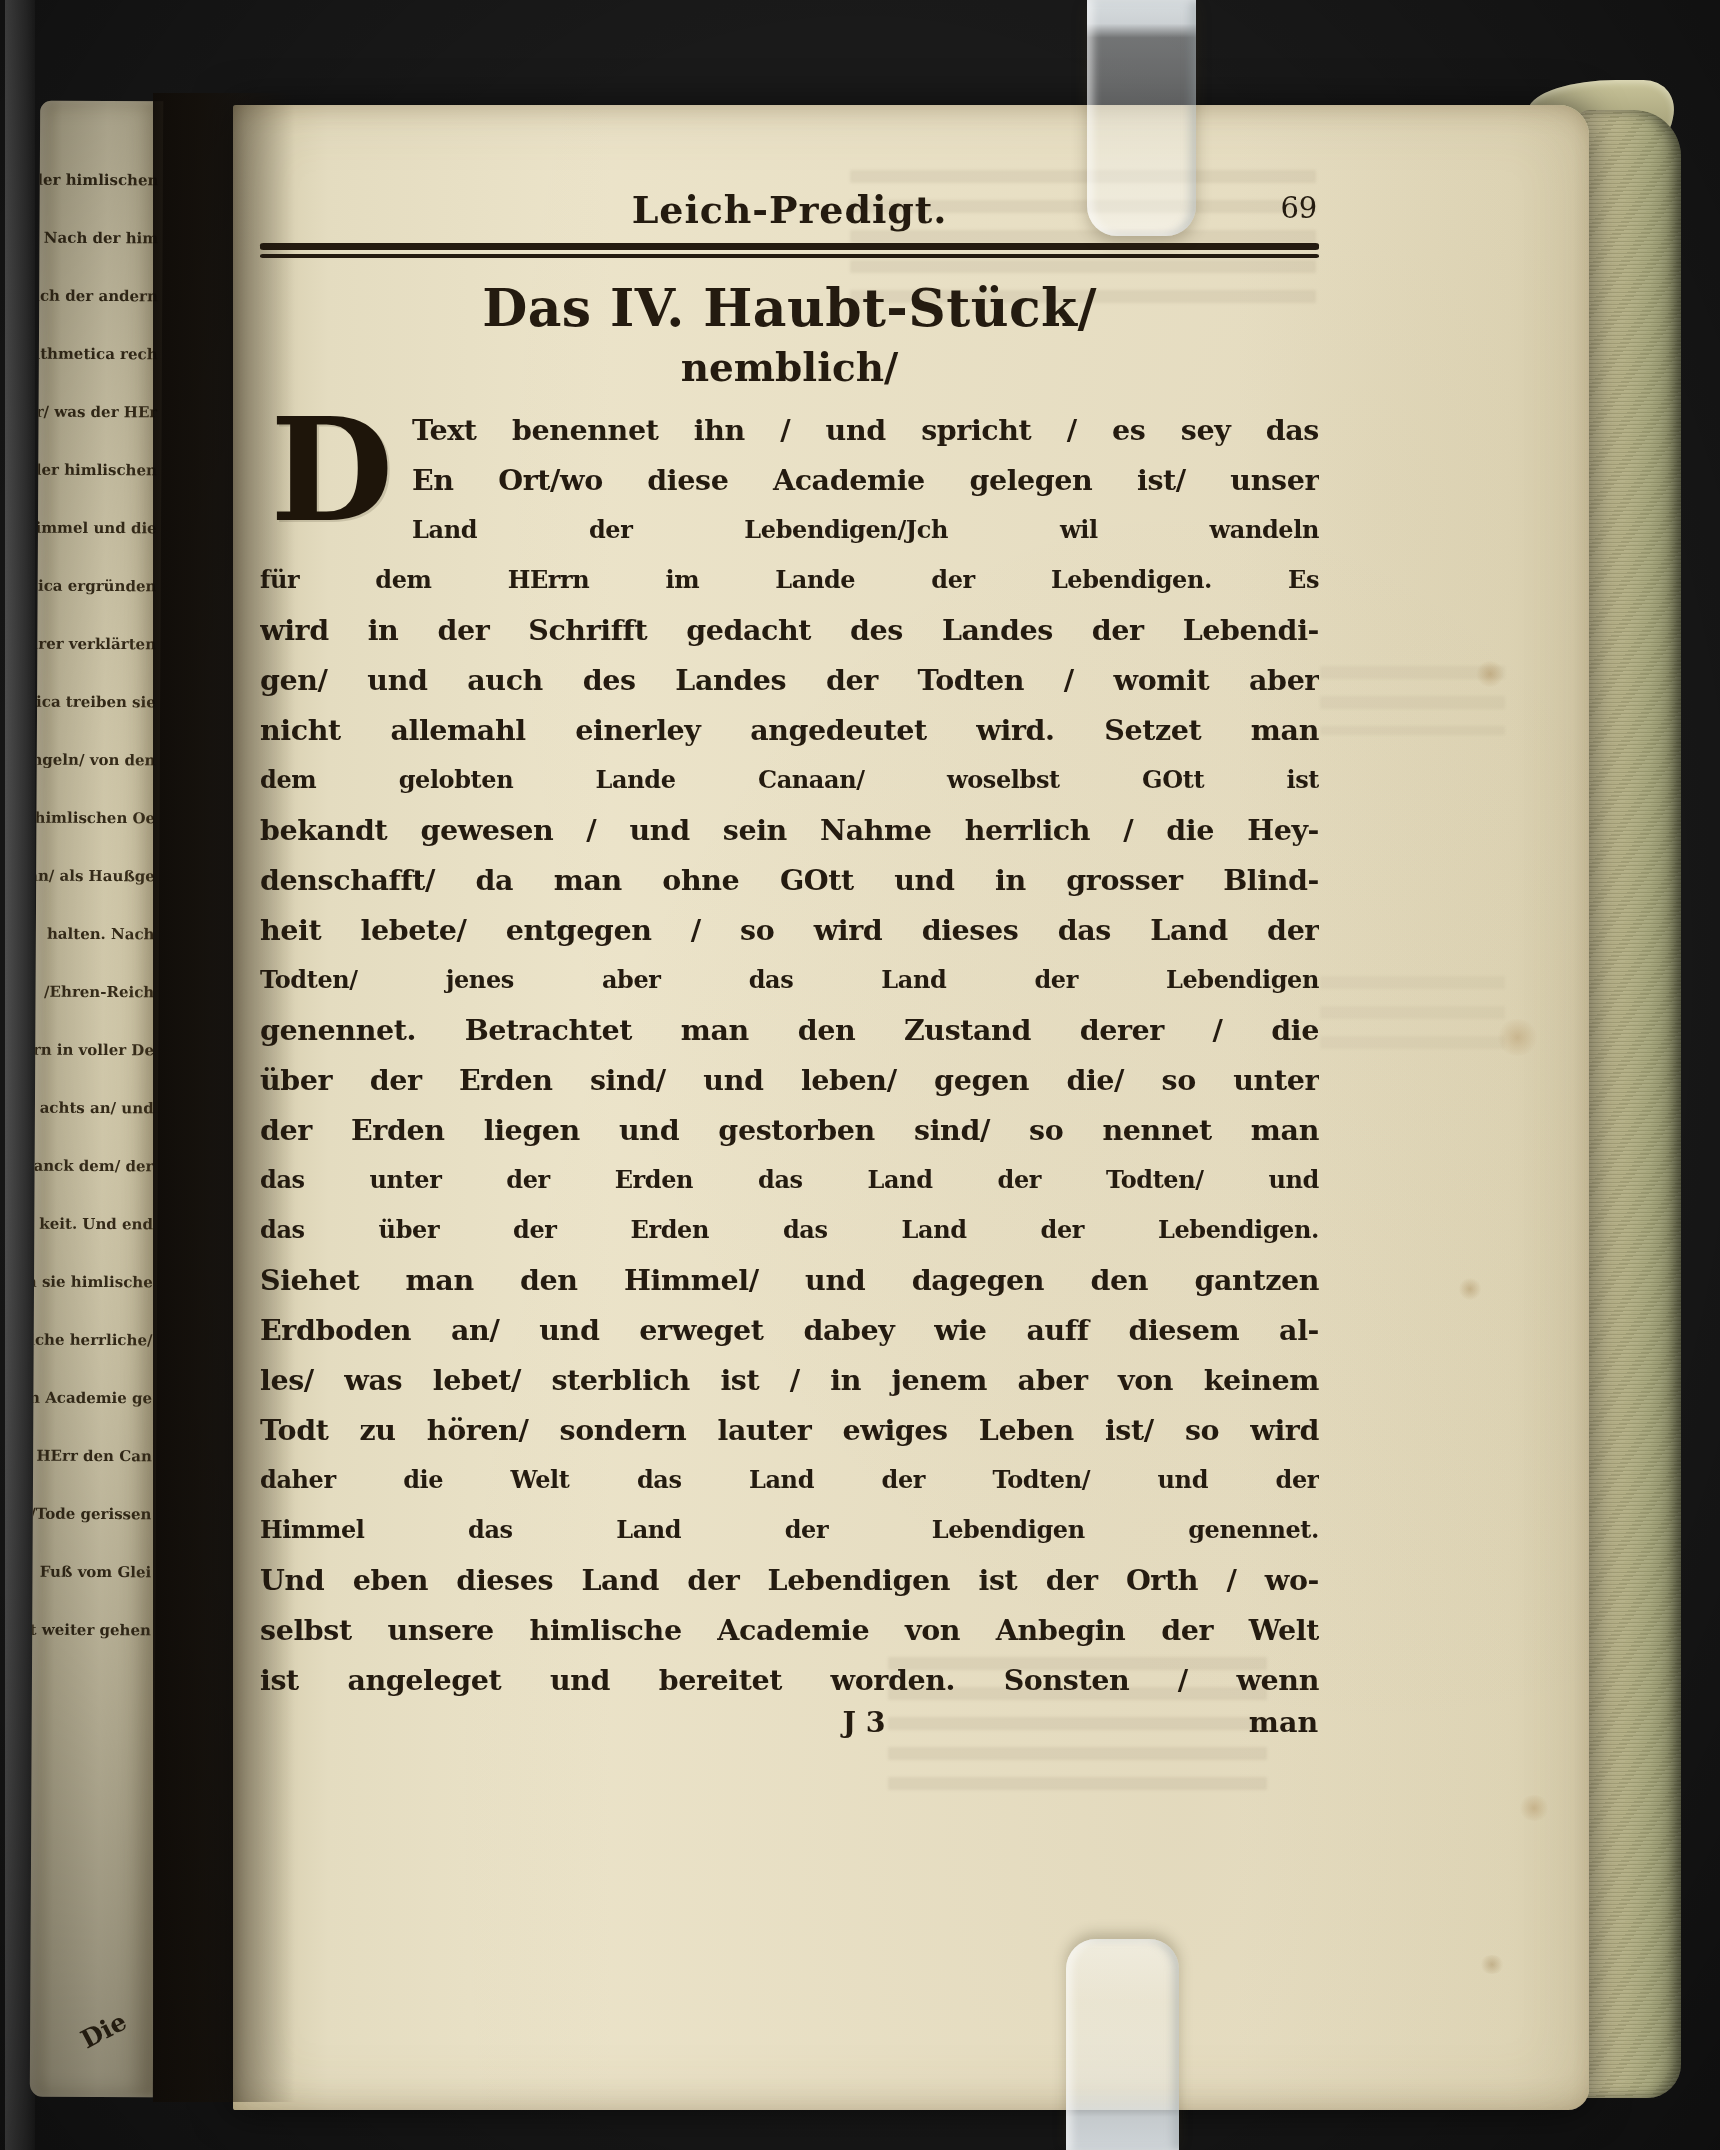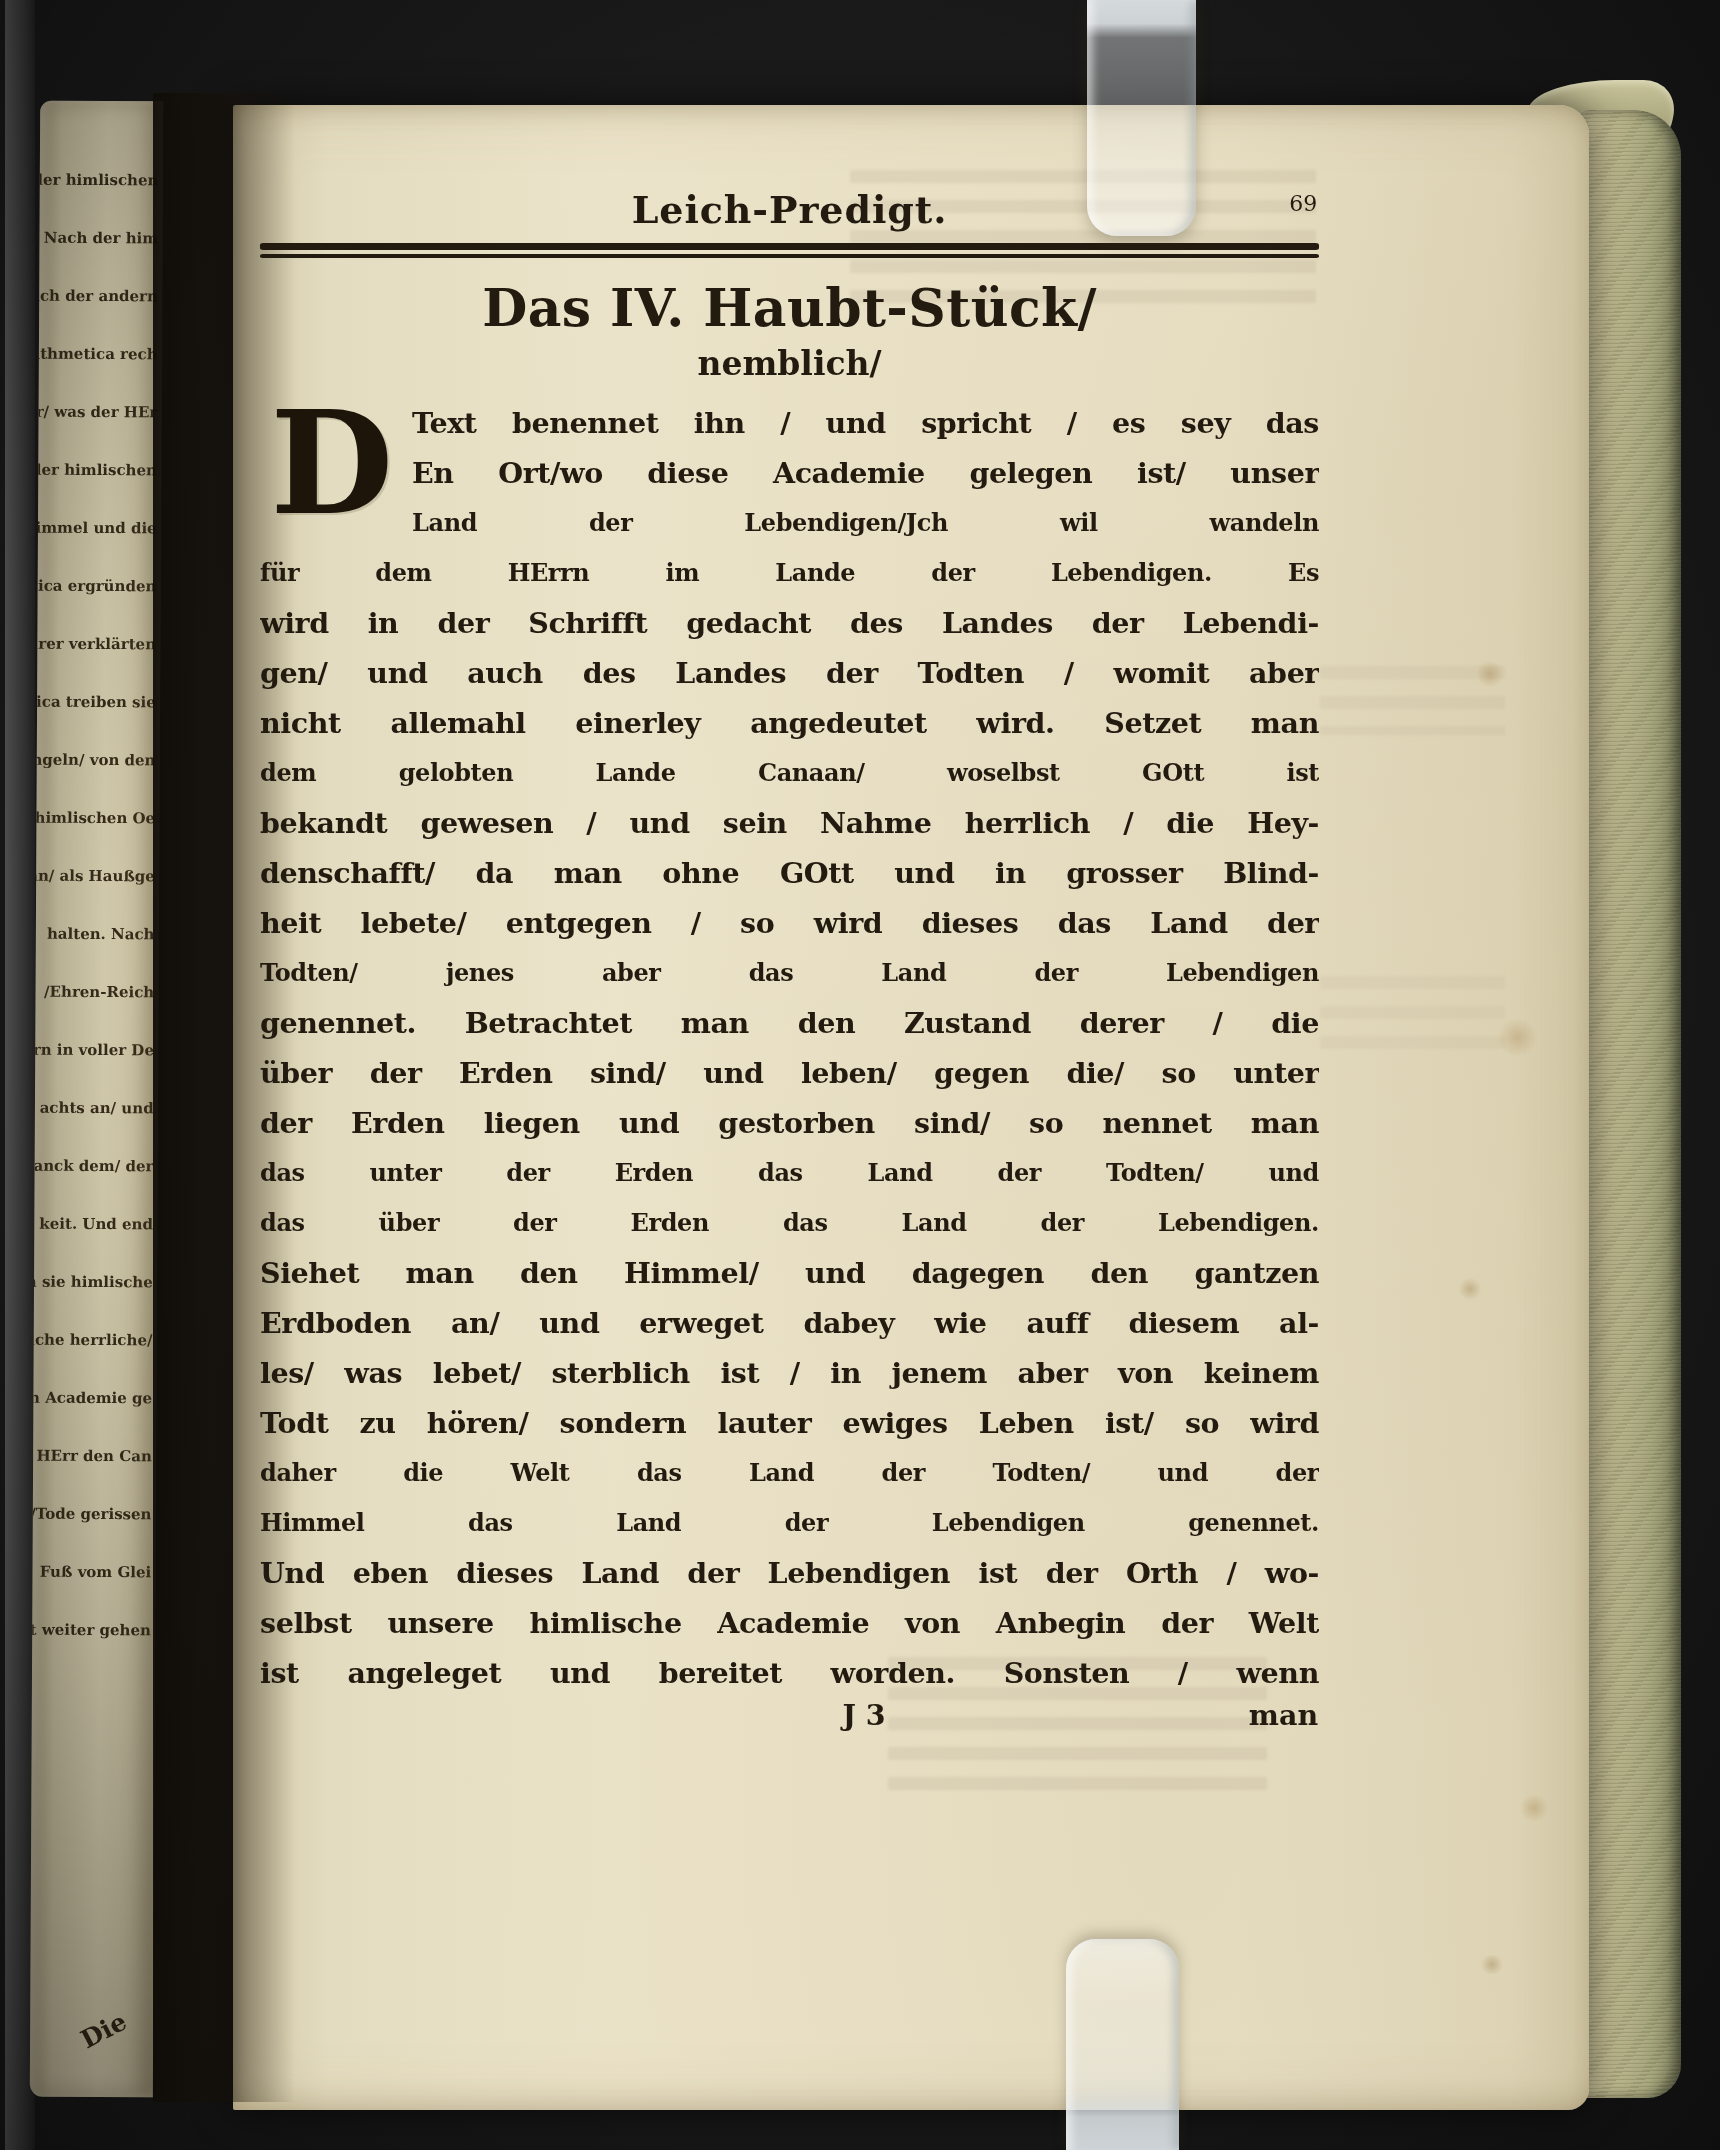--- a/index.html
+++ b/index.html
@@ -65,26 +65,26 @@
   .spot1{left:1242px;top:556px;width:30px;height:26px;background:radial-gradient(circle,rgba(150,105,45,.30),transparent 70%);}
   .spot2{left:1263px;top:914px;width:43px;height:37px;background:radial-gradient(circle,rgba(150,105,45,.26),transparent 70%);}
   .spot3{left:1225px;top:1173px;width:24px;height:21.6px;background:radial-gradient(circle,rgba(140,100,40,.3),transparent 70%);}
   .spot4{left:1285px;top:1690px;width:32px;height:26px;background:radial-gradient(circle,rgba(150,105,45,.28),transparent 70%);}
   .spot5{left:1246px;top:1850px;width:26px;height:19.4px;background:radial-gradient(circle,rgba(130,95,40,.3),transparent 70%);}
 
   
   .textblock{position:absolute;left:27px;top:82px;width:1059px;color:var(--ink,#241b10);}
   .running-head{position:relative;height:43px;text-align:center;}
   .rh-title{font-size:38px;font-weight:bold;letter-spacing:0.9px;}
-  .rh-num{position:absolute;right:1.7px;top:4.3px;font-size:22px;font-weight:normal;}
+  .rh-num{position:absolute;right:1.7px;top:4.3px;font-size:29px;font-weight:normal;}
   .rules{margin-top:13px;height:19px;}
   .rule-a{height:6.5px;background:var(--ink,#241b10);border-radius:3.4px/2.2px;}
   .rule-b{height:3.4px;margin-top:4.7px;background:var(--ink,#241b10);border-radius:2.6px/1.7px;}
   .heading{margin:18px 0 8px 0;text-align:center;font-size:52px;line-height:1.08;font-weight:bold;letter-spacing:0.4px;}
-  .subheading{margin-top:2.6px;text-align:center;font-size:33px;font-weight:bold;}
+  .subheading{margin-top:2.6px;text-align:center;font-size:39px;font-weight:bold;}
 
   .body{position:relative;margin-top:14.7px;}
   .dropcap{position:absolute;left:-2.6px;top:-7.8px;width:149px;height:152px;
     font-size:142px;line-height:147px;font-weight:bold;text-align:center;
     color:#1e150a;text-shadow:2.2px 2.2px 0 rgba(50,38,18,.15);}
   .line{height:50px;line-height:50px;font-size:28.5px;font-weight:bold;
     text-align:justify;text-align-last:justify;overflow:hidden;letter-spacing:-0.4px;}
   .line.sz-lg{font-size:24px;}
   .line.indent{padding-left:152px;}
   .footer-row{position:relative;height:41px;font-size:28.5px;font-weight:bold;}

